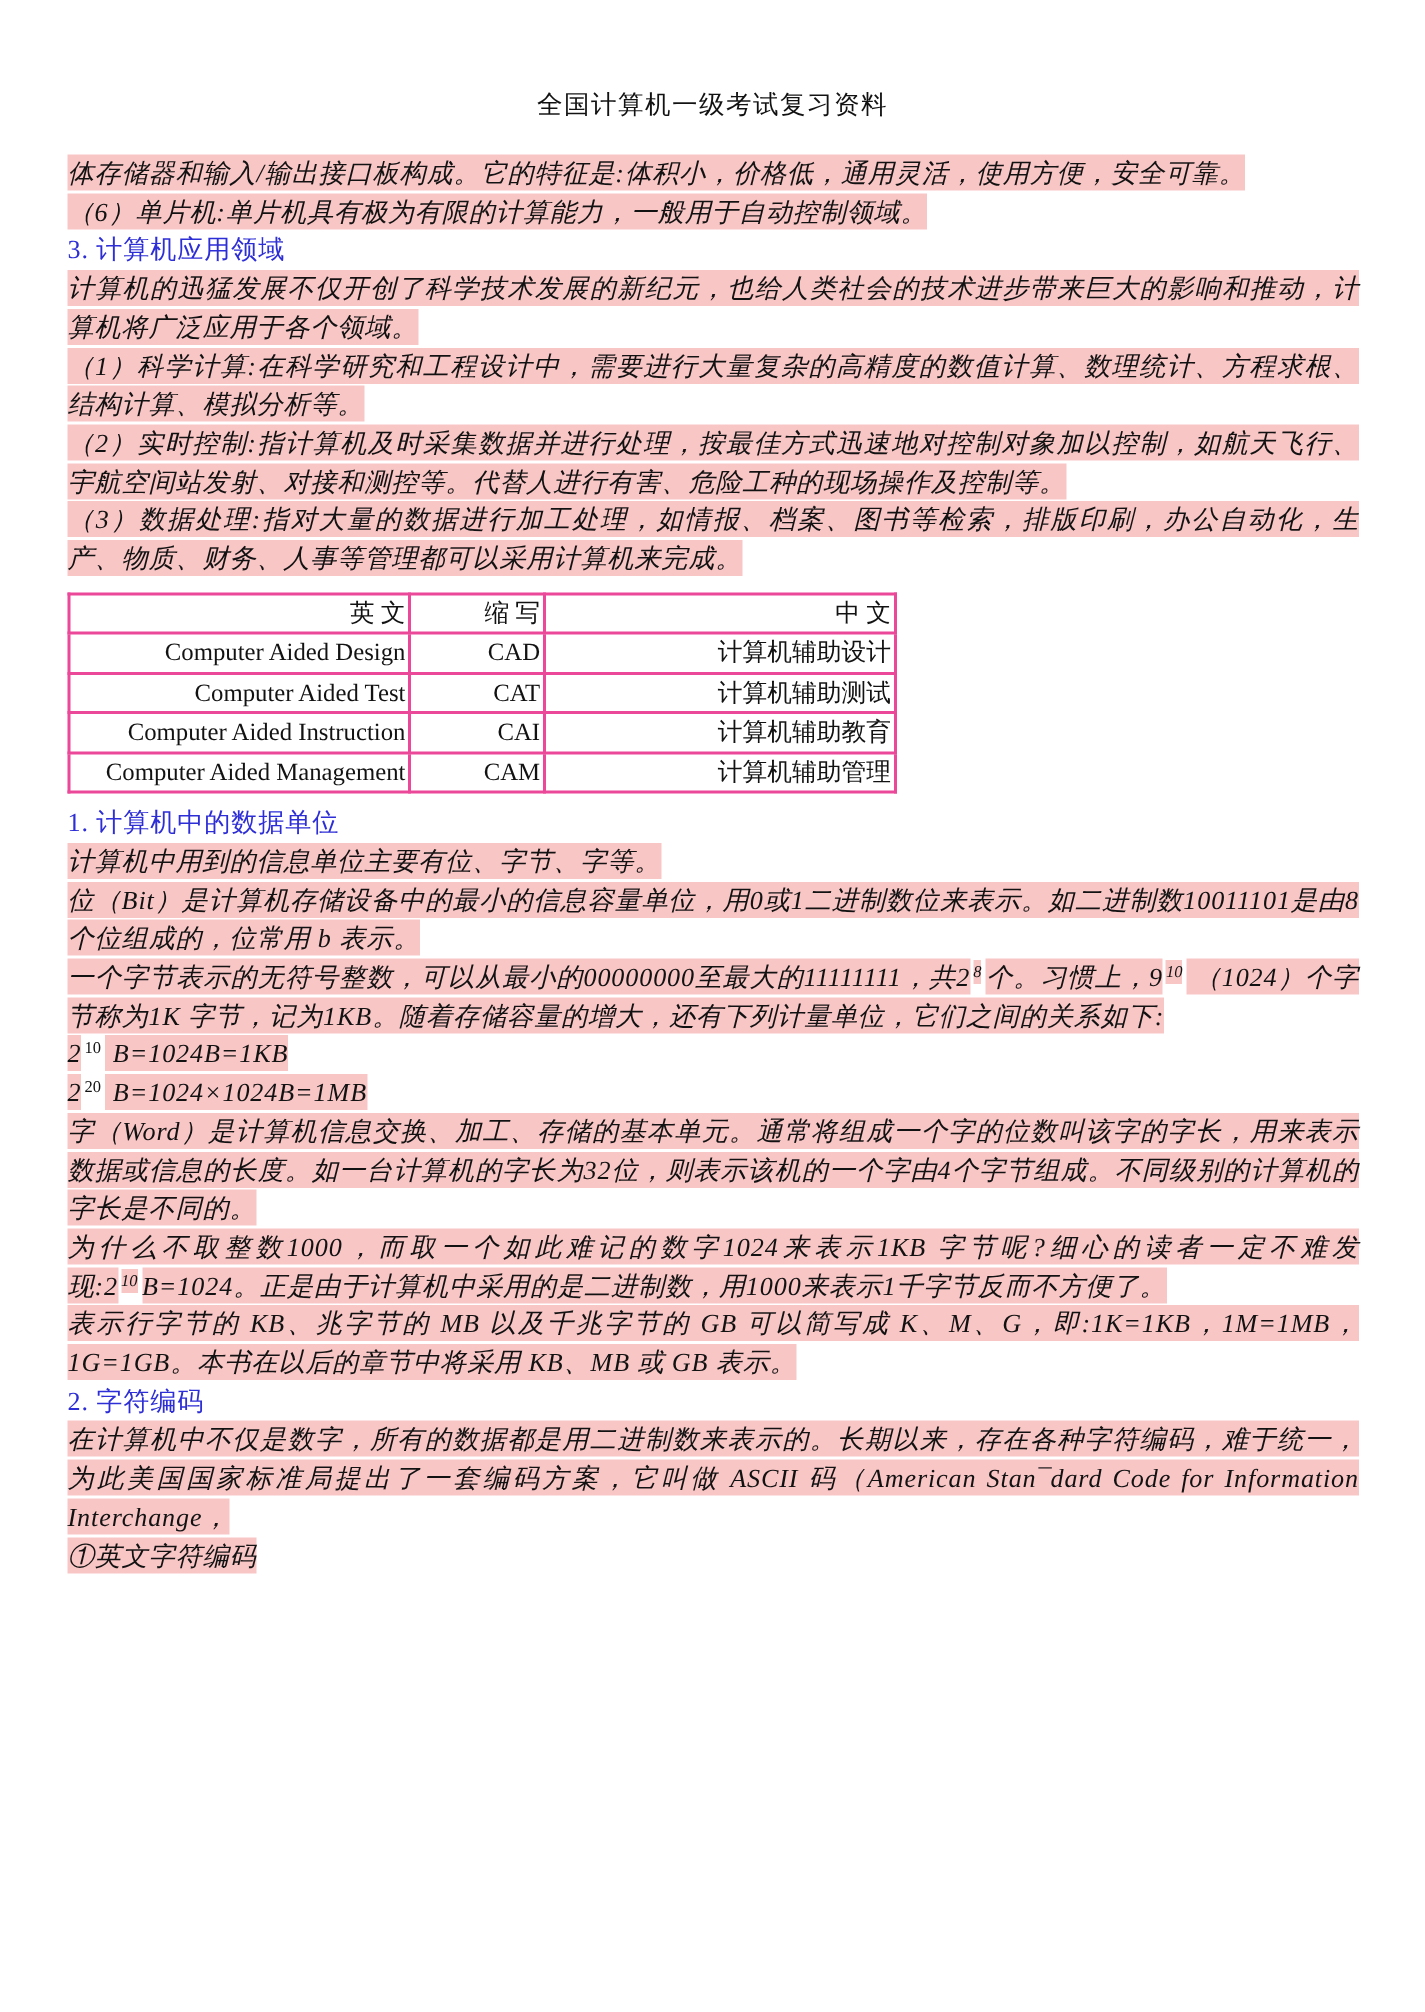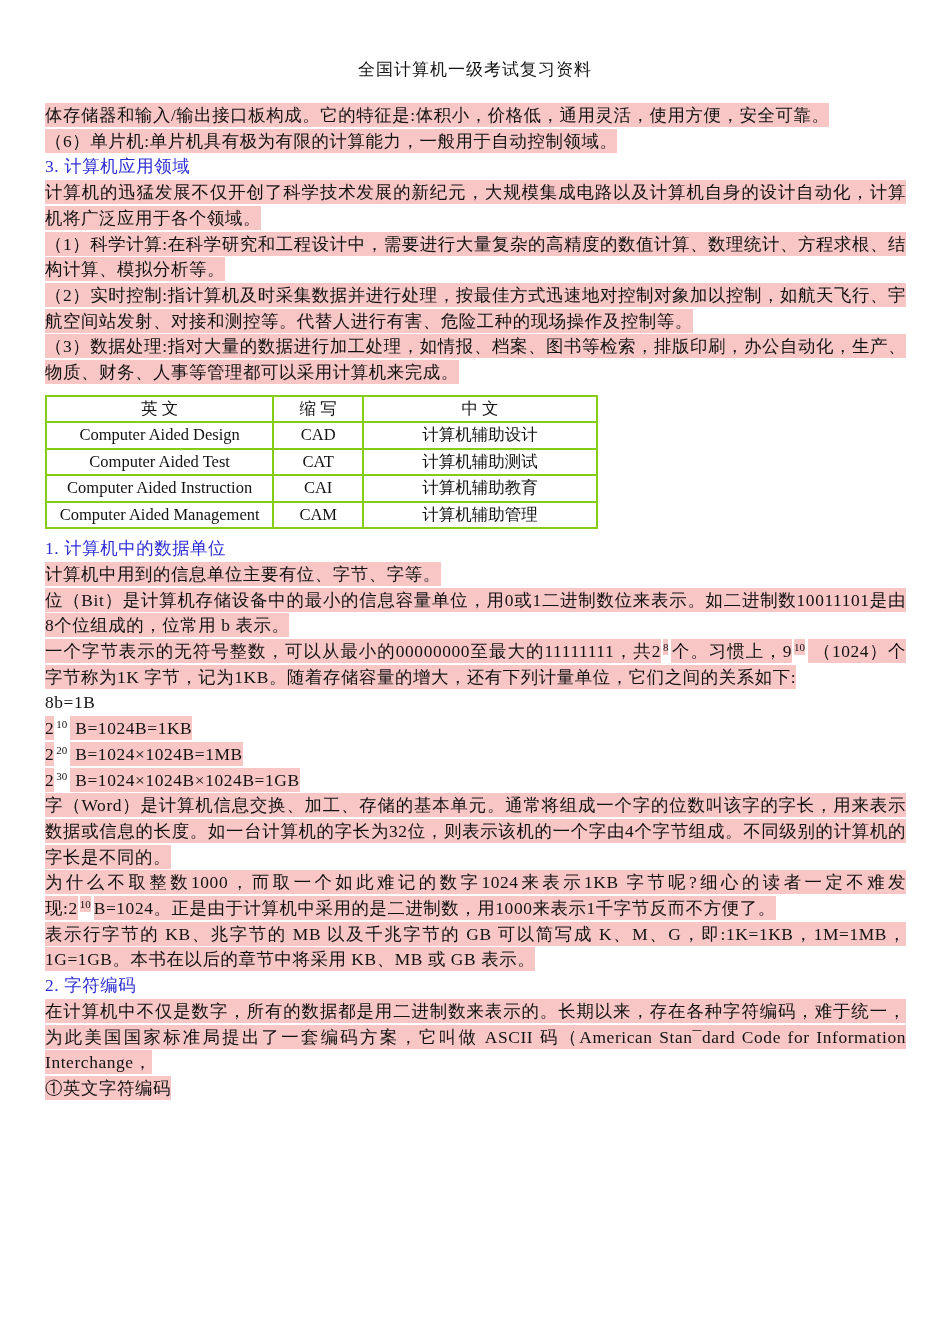--- a/index.html
+++ b/index.html
@@ -6,26 +6,26 @@
   * { box-sizing: border-box; }
   html, body { margin:0; padding:0; background:#ffffff; }
   .page {
     position:relative; width:950px; height:1125px; background:#ffffff;
     color:var(--ink); overflow:hidden;
     font-family:"Liberation Serif","DejaVu Serif",serif;
   }
   .doc-header { padding-top:58px; text-align:center; font-size:17px; letter-spacing:1px; }
   .doc-body { margin:22px 44px 0 45px; }
   .para { margin:0; font-size:17.4px; line-height:25.7px; letter-spacing:0.6px; text-align:justify; }
-  .para .mark { background:var(--hl); padding:2px 0; }
+  .para .mark { background:var(--hl); padding:2px 0;font-style:italic; }
   .para.blue { color:var(--blue); }
   .para sup { font-size:11px; line-height:0; vertical-align:6px; margin:0 3px 0 2px; letter-spacing:0; }
   .doc-table { border-collapse:collapse; margin:9px 0 7px 0; width:553px; }
   .doc-table th, .doc-table td {
-    border:2px solid #84cc16; text-align:center; vertical-align:middle;
+    border:2px solid #ec4899; text-align:right; vertical-align:middle;
     font-size:16.5px; padding:1px 2px; height:26.5px; line-height:1.15; font-weight:normal;
   }
   .col-en { width:228px; } .col-abbr { width:90px; } .col-cn { width:235px; }
   .doc-footer { position:absolute; top:1240px; left:0; width:100%; text-align:center; font-size:21px; }
   .doc-footer .pg-cur { margin-right:7px; }
   .doc-footer .pg-sep { margin-right:4px; }
 </style>
 </head>
 <body>
 
@@ -34,21 +34,21 @@
   <div class="doc-header">
     <span>全国计算机一级考试复习资料</span>
   </div>
 
   <div class="doc-body">
 
     <div id="flow-top">
         <p class="para hl"><span class="mark">体存储器和输入/输出接口板构成。它的特征是:体积小，价格低，通用灵活，使用方便，安全可靠。</span></p>
         <p class="para hl"><span class="mark">（6）单片机:单片机具有极为有限的计算能力，一般用于自动控制领域。</span></p>
         <p class="para blue"><span>3. 计算机应用领域</span></p>
-        <p class="para hl"><span class="mark">计算机的迅猛发展不仅开创了科学技术发展的新纪元，大规模集成电路以及计算机自身的设计自动化，计算机将广泛应用于各个领域。</span></p>
+        <p class="para hl"><span class="mark">计算机的迅猛发展不仅开创了科学技术发展的新纪元，也给人类社会的技术进步带来巨大的影响和推动，计算机将广泛应用于各个领域。</span></p>
         <p class="para hl"><span class="mark">（1）科学计算:在科学研究和工程设计中，需要进行大量复杂的高精度的数值计算、数理统计、方程求根、结构计算、模拟分析等。</span></p>
         <p class="para hl"><span class="mark">（2）实时控制:指计算机及时采集数据并进行处理，按最佳方式迅速地对控制对象加以控制，如航天飞行、宇航空间站发射、对接和测控等。代替人进行有害、危险工种的现场操作及控制等。</span></p>
         <p class="para hl"><span class="mark">（3）数据处理:指对大量的数据进行加工处理，如情报、档案、图书等检索，排版印刷，办公自动化，生产、物质、财务、人事等管理都可以采用计算机来完成。</span></p>
       </div>
 
     <table class="doc-table">
       <colgroup>
           <col class="col-en">
           <col class="col-abbr">
           <col class="col-cn">
@@ -82,24 +82,22 @@
           <td>计算机辅助管理</td>
         </tr>
       </tbody>
     </table>
 
     <div id="flow-bottom">
         <p class="para blue"><span>1. 计算机中的数据单位</span></p>
         <p class="para hl"><span class="mark">计算机中用到的信息单位主要有位、字节、字等。</span></p>
         <p class="para hl"><span class="mark">位（Bit）是计算机存储设备中的最小的信息容量单位，用0或1二进制数位来表示。如二进制数10011101是由8个位组成的，位常用 b 表示。</span></p>
         <p class="para hl"><span class="mark">一个字节表示的无符号整数，可以从最小的00000000至最大的11111111，共2</span><sup class="mark">8</sup><span class="mark">个。习惯上，9</span><sup class="mark">10</sup><span class="mark"> （1024）个字节称为1K 字节，记为1KB。随着存储容量的增大，还有下列计量单位，它们之间的关系如下:</span></p>
-        <p class="para plain"><span>8b=1B</span></p>
         <p class="para plain"><span class="mark">2</span><sup>10</sup><span class="mark"> B=1024B=1KB</span></p>
         <p class="para plain"><span class="mark">2</span><sup>20</sup><span class="mark"> B=1024×1024B=1MB</span></p>
-        <p class="para plain"><span class="mark">2</span><sup>30</sup><span class="mark"> B=1024×1024B×1024B=1GB</span></p>
         <p class="para hl"><span class="mark">字（Word）是计算机信息交换、加工、存储的基本单元。通常将组成一个字的位数叫该字的字长，用来表示数据或信息的长度。如一台计算机的字长为32位，则表示该机的一个字由4个字节组成。不同级别的计算机的字长是不同的。</span></p>
         <p class="para hl"><span class="mark">为什么不取整数1000，而取一个如此难记的数字1024来表示1KB 字节呢?细心的读者一定不难发现:2</span><sup class="mark">10</sup><span class="mark">B=1024。正是由于计算机中采用的是二进制数，用1000来表示1千字节反而不方便了。</span></p>
         <p class="para hl"><span class="mark">表示行字节的 KB、兆字节的 MB 以及千兆字节的 GB 可以简写成 K、M、G，即:1K=1KB，1M=1MB，1G=1GB。本书在以后的章节中将采用 KB、MB 或 GB 表示。</span></p>
         <p class="para blue"><span>2. 字符编码</span></p>
         <p class="para hl"><span class="mark">在计算机中不仅是数字，所有的数据都是用二进制数来表示的。长期以来，存在各种字符编码，难于统一，为此美国国家标准局提出了一套编码方案，它叫做 ASCII 码（American Stan¯dard Code for Information Interchange，</span></p>
         <p class="para hl"><span class="mark">①英文字符编码</span></p>
       </div>
 
   </div>
 

